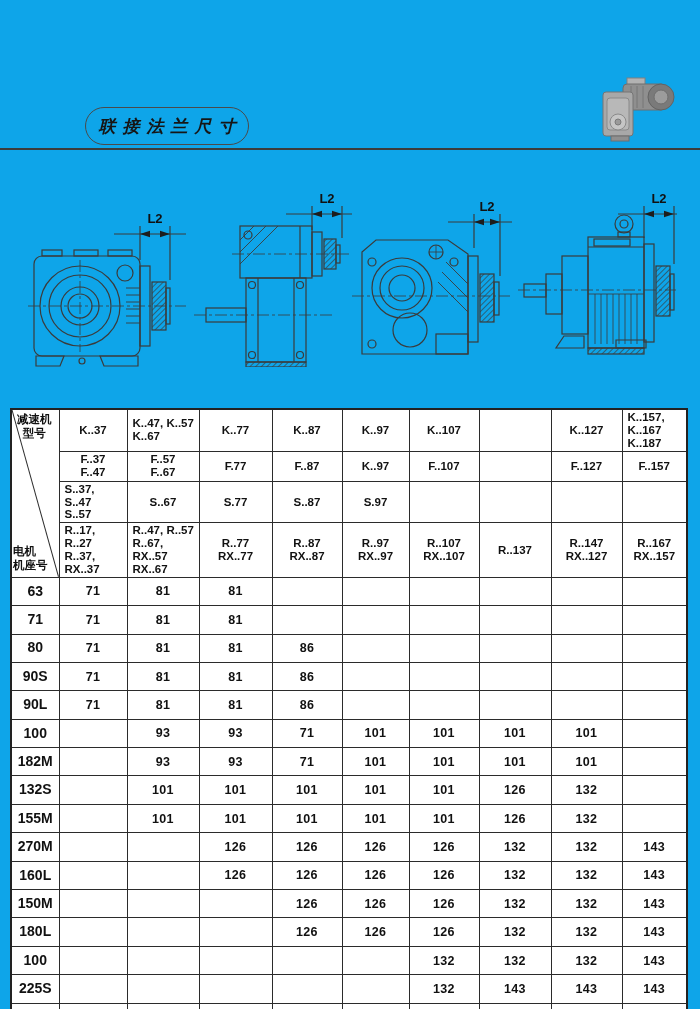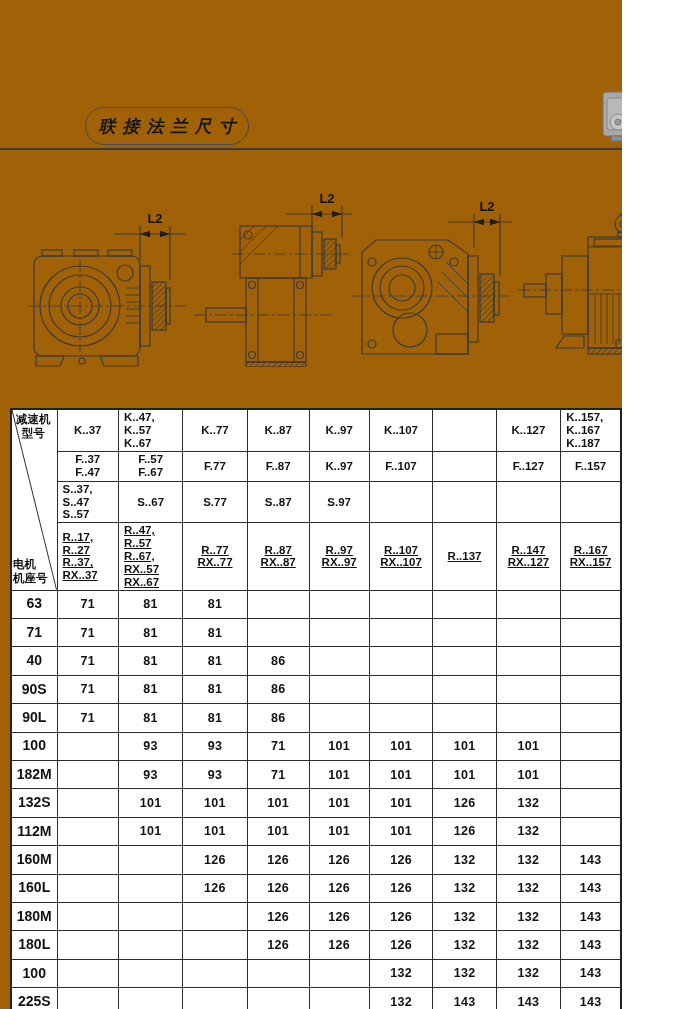--- a/index.html
+++ b/index.html
@@ -1,16 +1,16 @@
 <!DOCTYPE html>
 <html><head>
 <meta charset="utf-8">
 <style>
   html,body{margin:0;padding:0;background:#fff;}
-  #page{position:relative;width:622px;height:1009px;background:#a16207;overflow:hidden;
+  #page{position:relative;width:700px;height:1009px;background:#0ea5e9;overflow:hidden;
         font-family:"Liberation Sans","DejaVu Sans",sans-serif;color:#111;}
   
   .title-pill{position:absolute;left:85px;top:107px;width:162px;height:36px;
     border:1.6px solid #4a4a4a;border-radius:19px;display:flex;align-items:center;justify-content:center;}
   .title-pill span{font-size:17px;font-weight:bold;font-style:italic;letter-spacing:7px;
     padding-left:7px;color:#161616;}
   .top-rule{position:absolute;left:0;top:148px;width:700px;height:2px;background:#3c3c3c;}
   
   .drw{position:absolute;}
   .dimtxt{font-size:13px;font-weight:bold;fill:#111;font-family:"Liberation Sans",sans-serif;}
@@ -292,21 +292,21 @@
               <div>S..87</div>
             </td>
             <td class="hcell">
               <div>S.97</div>
             </td>
             <td class="hcell"></td>
             <td class="hcell"></td>
             <td class="hcell"></td>
             <td class="hcell"></td>
           </tr>
-          <tr style="height: 38px; text-decoration: underline;">
+          <tr style="height: 38px;">
             <td class="hcell left">
               <div>R..17, R..27</div>
               <div>R..37, RX..37</div>
             </td>
             <td class="hcell left">
               <div>R..47, R..57</div>
               <div>R..67, RX..57</div>
               <div>RX..67</div>
             </td>
             <td class="hcell">
@@ -357,21 +357,21 @@
             <td class="val">81</td>
             <td class="val">81</td>
             <td class="val"></td>
             <td class="val"></td>
             <td class="val"></td>
             <td class="val"></td>
             <td class="val"></td>
             <td class="val"></td>
           </tr>
           <tr>
-            <td class="frame">40</td>
+            <td class="frame">80</td>
             <td class="val">71</td>
             <td class="val">81</td>
             <td class="val">81</td>
             <td class="val">86</td>
             <td class="val"></td>
             <td class="val"></td>
             <td class="val"></td>
             <td class="val"></td>
             <td class="val"></td>
           </tr>
@@ -429,33 +429,33 @@
             <td class="val">101</td>
             <td class="val">101</td>
             <td class="val">101</td>
             <td class="val">101</td>
             <td class="val">101</td>
             <td class="val">126</td>
             <td class="val">132</td>
             <td class="val"></td>
           </tr>
           <tr>
-            <td class="frame">112M</td>
-            <td class="val"></td>
-            <td class="val">101</td>
-            <td class="val">101</td>
-            <td class="val">101</td>
-            <td class="val">101</td>
-            <td class="val">101</td>
-            <td class="val">126</td>
-            <td class="val">132</td>
-            <td class="val"></td>
-          </tr>
-          <tr>
-            <td class="frame">160M</td>
+            <td class="frame">155M</td>
+            <td class="val"></td>
+            <td class="val">101</td>
+            <td class="val">101</td>
+            <td class="val">101</td>
+            <td class="val">101</td>
+            <td class="val">101</td>
+            <td class="val">126</td>
+            <td class="val">132</td>
+            <td class="val"></td>
+          </tr>
+          <tr>
+            <td class="frame">270M</td>
             <td class="val"></td>
             <td class="val"></td>
             <td class="val">126</td>
             <td class="val">126</td>
             <td class="val">126</td>
             <td class="val">126</td>
             <td class="val">132</td>
             <td class="val">132</td>
             <td class="val">143</td>
           </tr>
@@ -465,21 +465,21 @@
             <td class="val"></td>
             <td class="val">126</td>
             <td class="val">126</td>
             <td class="val">126</td>
             <td class="val">126</td>
             <td class="val">132</td>
             <td class="val">132</td>
             <td class="val">143</td>
           </tr>
           <tr>
-            <td class="frame">180M</td>
+            <td class="frame">150M</td>
             <td class="val"></td>
             <td class="val"></td>
             <td class="val"></td>
             <td class="val">126</td>
             <td class="val">126</td>
             <td class="val">126</td>
             <td class="val">132</td>
             <td class="val">132</td>
             <td class="val">143</td>
           </tr>

